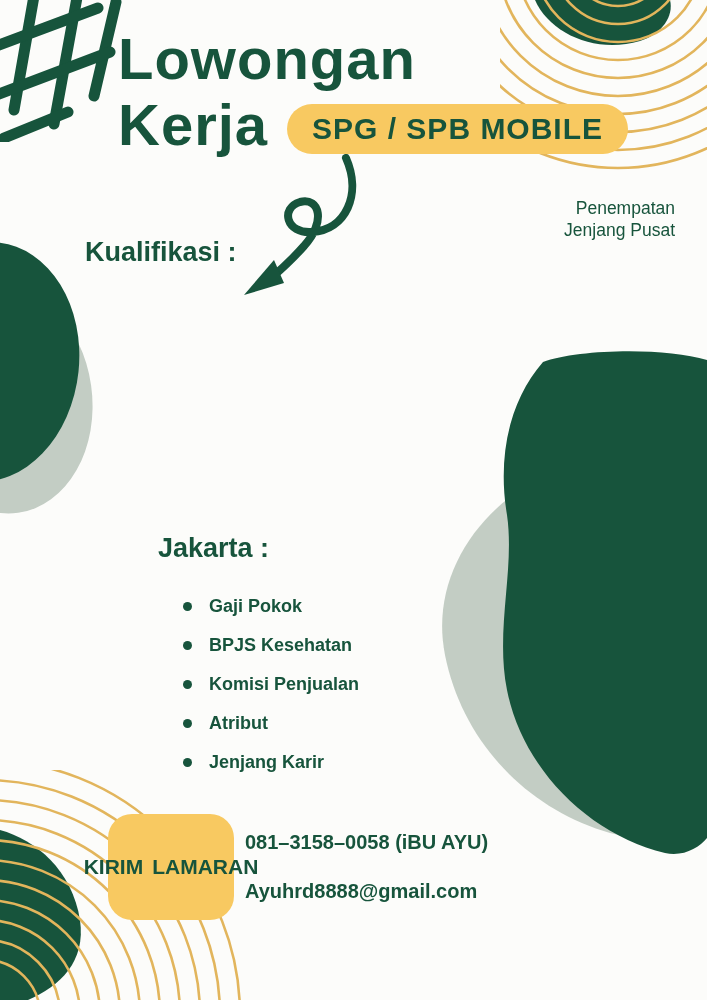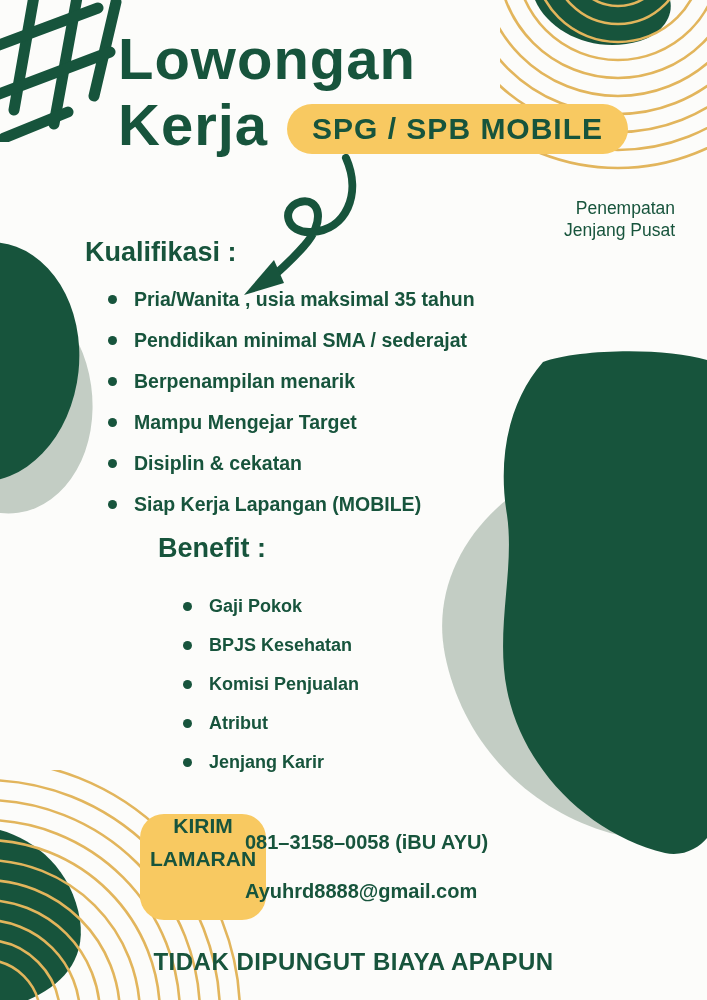--- a/index.html
+++ b/index.html
@@ -26,23 +26,23 @@
   .heading-benefit{left:158px;top:533px;}
   ul.bullets{position:absolute;list-style:none;}
   ul.bullets li{position:relative;padding-left:34px;font-weight:800;color:var(--green);}
   ul.bullets li::before{content:"";position:absolute;left:8px;top:50%;margin-top:-4.5px;
         width:9px;height:9px;border-radius:50%;background:var(--green);}
   .qual-list{left:100px;top:279px;}
   .qual-list li{height:41px;line-height:41px;font-size:19.5px;}
   .benefit-list{left:175px;top:587px;}
   .benefit-list li{height:39px;line-height:39px;font-size:18px;}
   .apply-box{position:absolute;left:108px;top:814px;width:126px;height:106px;
-        background:var(--yellow);border-radius:24px;display:flex;flex-direction:column;
-        align-items:center;gap:9px;
-        font-weight:800;font-size:21px;color:var(--green);margin-left:32px;}
+        background:var(--yellow);border-radius:24px;display:flex;flex-direction:row;
+        align-items:center;justify-content:center;gap:9px;
+        font-weight:800;font-size:21px;color:var(--green);}
   .contact-phone{position:absolute;left:245px;top:831px;font-weight:800;font-size:20px;color:var(--green);}
   .contact-email{position:absolute;left:245px;top:880px;font-weight:800;font-size:20px;color:var(--green);}
   .footer-note{position:absolute;left:0;top:948px;width:100%;text-align:center;
         font-weight:800;font-size:24px;letter-spacing:0.5px;color:var(--green);}
 </style>
 </head>
 <body>
 
 <div class="poster">
 
@@ -112,42 +112,33 @@
 
   <div class="badge">SPG / SPB MOBILE</div>
 
   <div class="placement">
     <div>Penempatan</div>
     <div>Jenjang Pusat</div>
   </div>
 
   <h2 class="section-heading heading-kualifikasi">Kualifikasi :</h2>
 
-  <ul class="bullets qual-list">
-    <li>Pria/Wanita , usia maksimal 35 tahun</li>
-    <li>Pendidikan minimal SMA / sederajat</li>
-    <li>Berpenampilan menarik</li>
-    <li>Mampu Mengejar Target</li>
-    <li>Disiplin &amp; cekatan</li>
-    <li>Siap Kerja Lapangan (MOBILE)</li>
-  </ul>
 
-  <h2 class="section-heading heading-benefit">Benefit :</h2>
+  <h2 class="section-heading heading-benefit">Jakarta :</h2>
 
   <ul class="bullets benefit-list">
     <li>Gaji Pokok</li>
     <li>BPJS Kesehatan</li>
     <li>Komisi Penjualan</li>
     <li>Atribut</li>
     <li>Jenjang Karir</li>
   </ul>
 
   <div class="apply-box">
     <div>KIRIM</div>
     <div>LAMARAN</div>
   </div>
 
   <div class="contact-phone">081–3158–0058 (iBU AYU)</div>
   <div class="contact-email">Ayuhrd8888@gmail.com</div>
 
-  <div class="footer-note">TIDAK DIPUNGUT BIAYA APAPUN</div>
 
 </div>
 
 </body></html>

